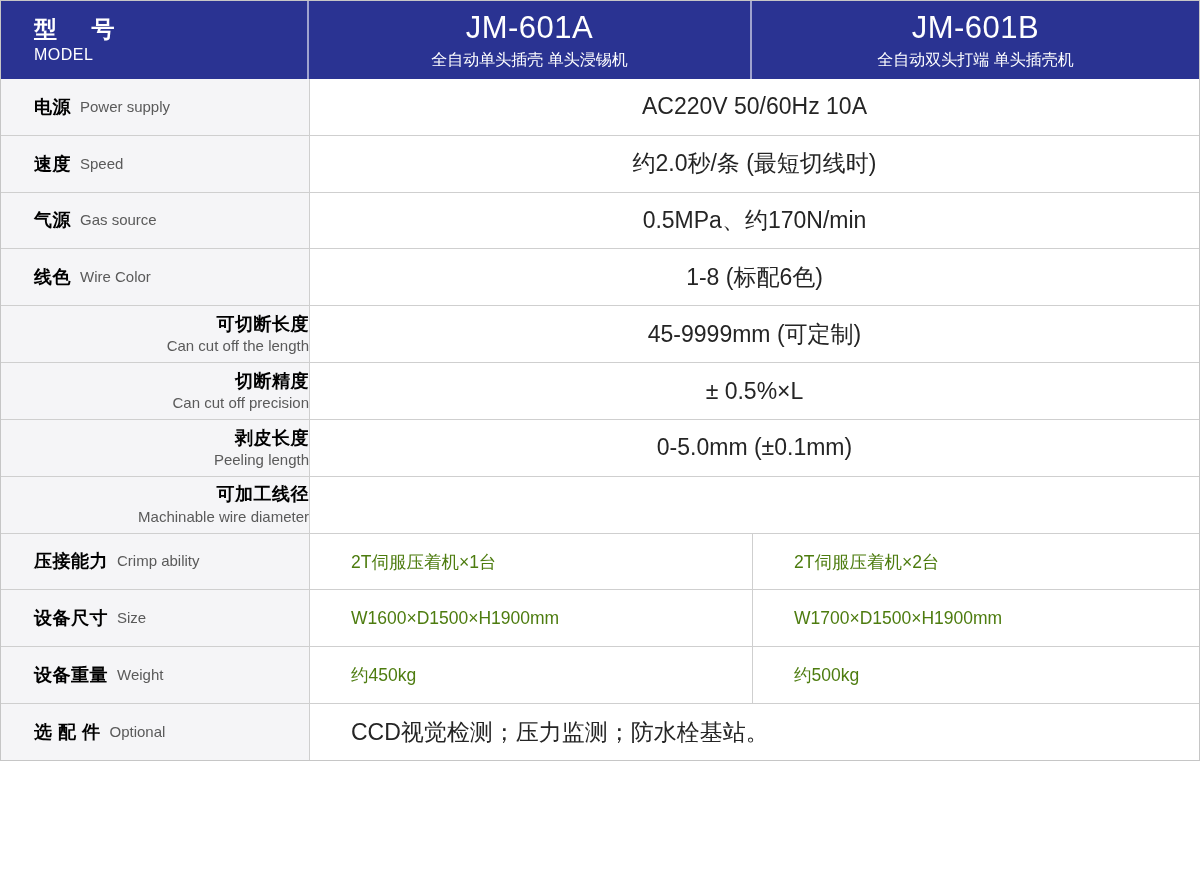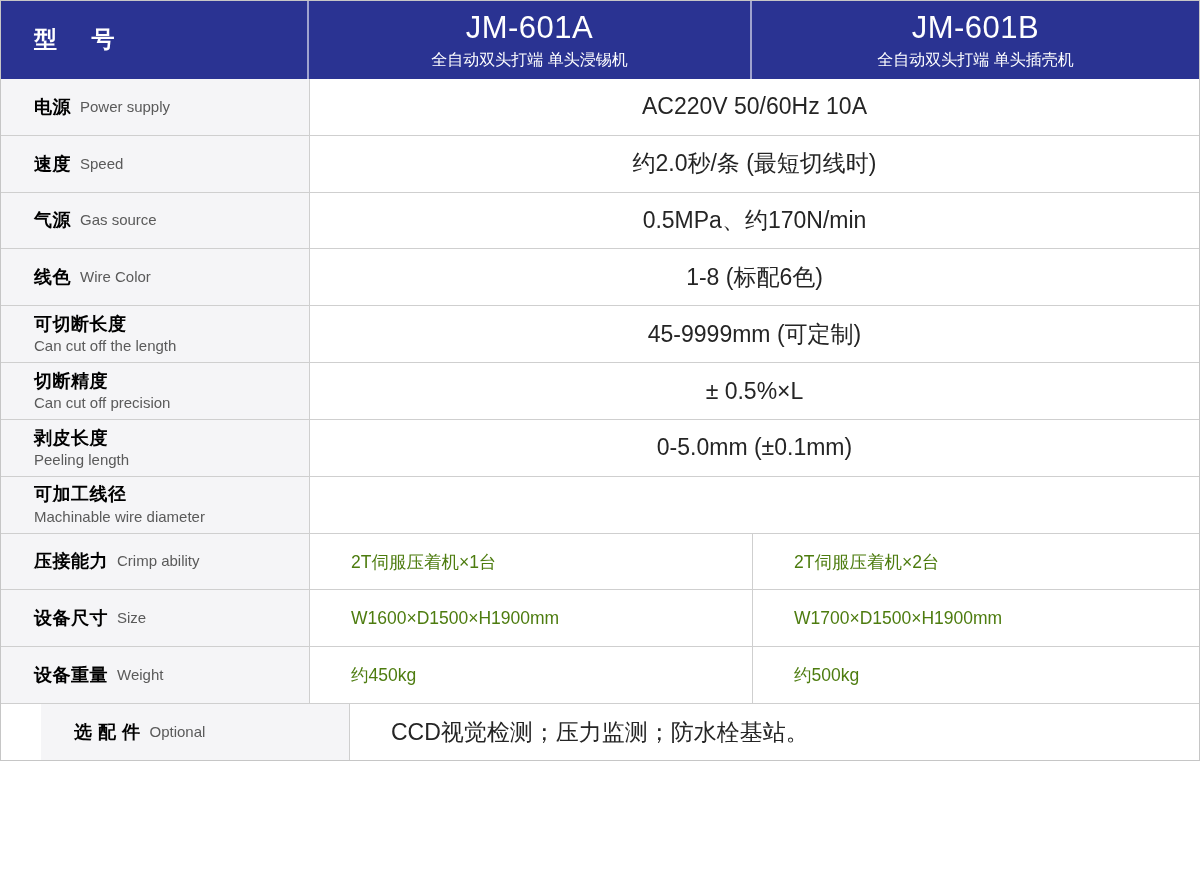--- a/index.html
+++ b/index.html
@@ -24,25 +24,25 @@
     box-sizing:border-box;text-align:center;
   }
   .h-col.a{width:443px;flex:0 0 443px;border-right:2px solid rgba(255,255,255,0.55);}
   .h-col.b{flex:1;}
   .h-name{font-size:31px;line-height:1.25;letter-spacing:0.5px;}
   .h-sub{font-size:16px;margin-top:3px;}
 
   
   .tbody{flex:1;display:flex;flex-direction:column;}
   .row{flex:1 1 0;display:flex;border-bottom:1px solid #cfcfcf;}
-  .row:last-child{border-bottom:none;padding-left:40px;}
+  .row:last-child{border-bottom:none;}
 
   .label{
     width:309px;flex:0 0 309px;background:#f5f5f7;border-right:1px solid #cfcfcf;
-    box-sizing:border-box;padding-left:33px;display:flex;
+    box-sizing:border-box;padding-left:33px;display:flex;align-items:flex-end;
   }
   .label.inline{flex-direction:row;align-items:baseline;align-content:center;flex-wrap:wrap;}
   .label.inline{align-items:center;}
   .label.inline .zh{align-self:center;}
   .label.stacked{flex-direction:column;justify-content:center;}
   .zh{font-size:18px;font-weight:bold;color:#000000;letter-spacing:0.5px;line-height:1.35;}
   .en{font-size:15px;color:#5a5a5a;line-height:1.35;}
   .label.inline .en{margin-left:9px;}
 
   .value{flex:1;display:flex;align-items:center;font-size:23px;color:#252525;background:#ffffff;box-sizing:border-box;}
@@ -54,24 +54,25 @@
   .cell.b{flex:1;}
 </style>
 </head>
 <body>
 
 <div class="spec-table">
 
   <div class="header">
     <div class="h-model">
       <div class="h-zh">型 号</div>
+      <div class="h-en">MODEL</div>
     </div>
     <div class="h-col a">
       <div class="h-name">JM-601A</div>
-      <div class="h-sub">全自动双头打端 单头浸锡机</div>
+      <div class="h-sub">全自动单头插壳 单头浸锡机</div>
     </div>
     <div class="h-col b">
       <div class="h-name">JM-601B</div>
       <div class="h-sub">全自动双头打端 单头插壳机</div>
     </div>
   </div>
 
   <div class="tbody">
 
     <div class="row">

